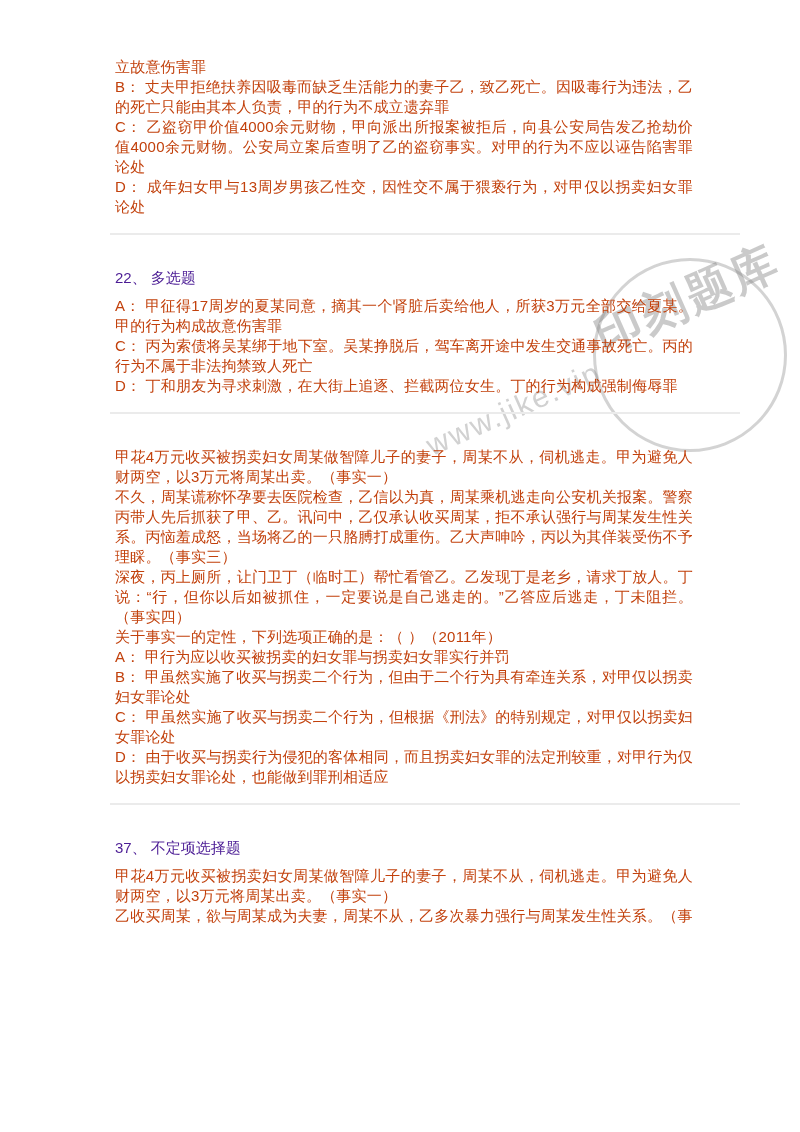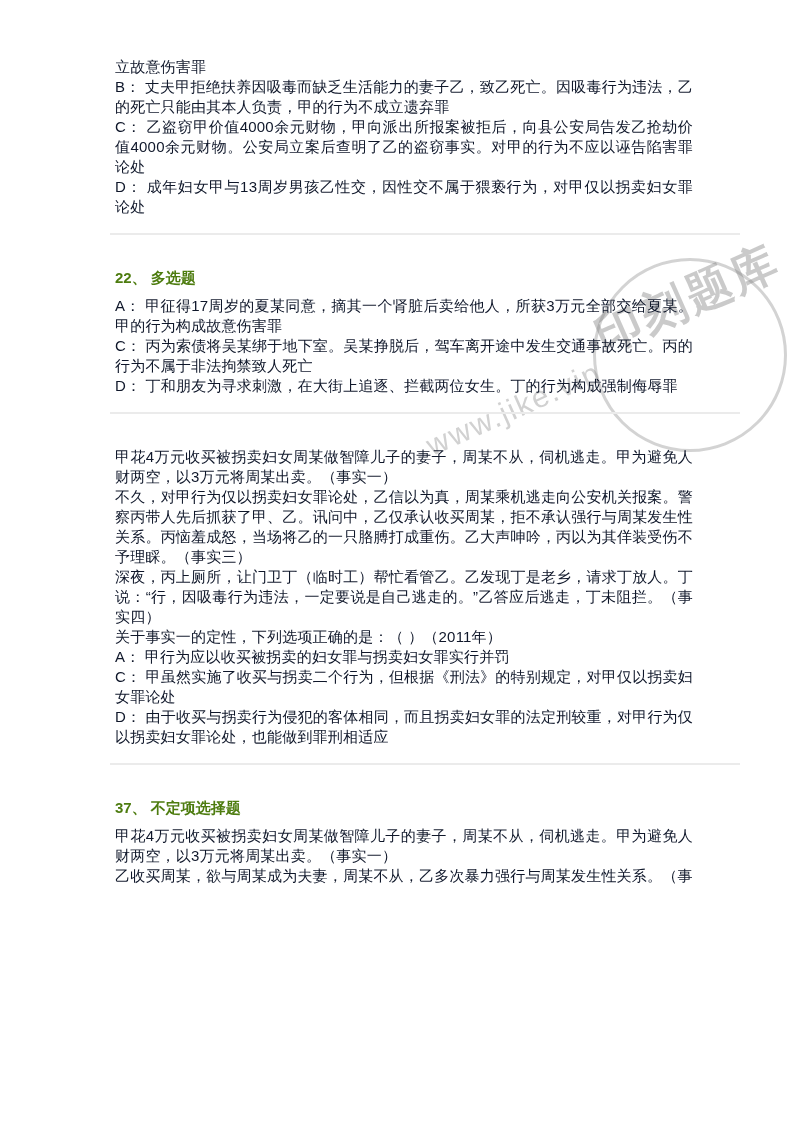--- a/index.html
+++ b/index.html
@@ -19,31 +19,31 @@
     position: absolute;
     left: 115px;
     top: 57px;
     width: 578px;
     color: #2e2e2e;
     z-index: 2;
   }
   .q-header {
     font-size: 15px;
     line-height: 20px;
-    font-weight: 700;
+    font-weight: 400;
     margin: 0 0 8px 0;
-    color: #4d7c0f;
+    color: #4c1d95;
   }
   .para {
     margin: 0;
     font-size: 15px;
     line-height: 20px;
     letter-spacing: 0.2px;
     text-align: justify;
-    color: #0f172a;
+    color: #c2410c;
   }
   .divider {
     border: none;
     border-top: 2px solid #ebebeb;
     margin: 16px 0 33px -5px;
     width: 630px;
   }
   .block:last-child .divider { display: none; }
 
   
@@ -117,24 +117,25 @@
           <p class="para">A： 甲征得17周岁的夏某同意，摘其一个肾脏后卖给他人，所获3万元全部交给夏某。甲的行为构成故意伤害罪</p>
           <p class="para">C： 丙为索债将吴某绑于地下室。吴某挣脱后，驾车离开途中发生交通事故死亡。丙的行为不属于非法拘禁致人死亡</p>
           <p class="para">D： 丁和朋友为寻求刺激，在大街上追逐、拦截两位女生。丁的行为构成强制侮辱罪</p>
         </div>
     <hr class="divider">
   </section>
 
   <section class="block">
     <div class="q-paras">
           <p class="para">甲花4万元收买被拐卖妇女周某做智障儿子的妻子，周某不从，伺机逃走。甲为避免人财两空，以3万元将周某出卖。（事实一）</p>
-          <p class="para">不久，对甲行为仅以拐卖妇女罪论处，乙信以为真，周某乘机逃走向公安机关报案。警察丙带人先后抓获了甲、乙。讯问中，乙仅承认收买周某，拒不承认强行与周某发生性关系。丙恼羞成怒，当场将乙的一只胳膊打成重伤。乙大声呻吟，丙以为其佯装受伤不予理睬。（事实三）</p>
-          <p class="para">深夜，丙上厕所，让门卫丁（临时工）帮忙看管乙。乙发现丁是老乡，请求丁放人。丁说：“行，因吸毒行为违法，一定要说是自己逃走的。”乙答应后逃走，丁未阻拦。（事实四）</p>
+          <p class="para">不久，周某谎称怀孕要去医院检查，乙信以为真，周某乘机逃走向公安机关报案。警察丙带人先后抓获了甲、乙。讯问中，乙仅承认收买周某，拒不承认强行与周某发生性关系。丙恼羞成怒，当场将乙的一只胳膊打成重伤。乙大声呻吟，丙以为其佯装受伤不予理睬。（事实三）</p>
+          <p class="para">深夜，丙上厕所，让门卫丁（临时工）帮忙看管乙。乙发现丁是老乡，请求丁放人。丁说：“行，但你以后如被抓住，一定要说是自己逃走的。”乙答应后逃走，丁未阻拦。（事实四）</p>
           <p class="para">关于事实一的定性，下列选项正确的是：（ ）（2011年）</p>
           <p class="para">A： 甲行为应以收买被拐卖的妇女罪与拐卖妇女罪实行并罚</p>
+          <p class="para">B： 甲虽然实施了收买与拐卖二个行为，但由于二个行为具有牵连关系，对甲仅以拐卖妇女罪论处</p>
           <p class="para">C： 甲虽然实施了收买与拐卖二个行为，但根据《刑法》的特别规定，对甲仅以拐卖妇女罪论处</p>
           <p class="para">D： 由于收买与拐卖行为侵犯的客体相同，而且拐卖妇女罪的法定刑较重，对甲行为仅以拐卖妇女罪论处，也能做到罪刑相适应</p>
         </div>
     <hr class="divider">
   </section>
 
   <section class="block">
     <h3 class="q-header">37、 不定项选择题</h3>
     <div class="q-paras">
           <p class="para">甲花4万元收买被拐卖妇女周某做智障儿子的妻子，周某不从，伺机逃走。甲为避免人财两空，以3万元将周某出卖。（事实一）</p>

